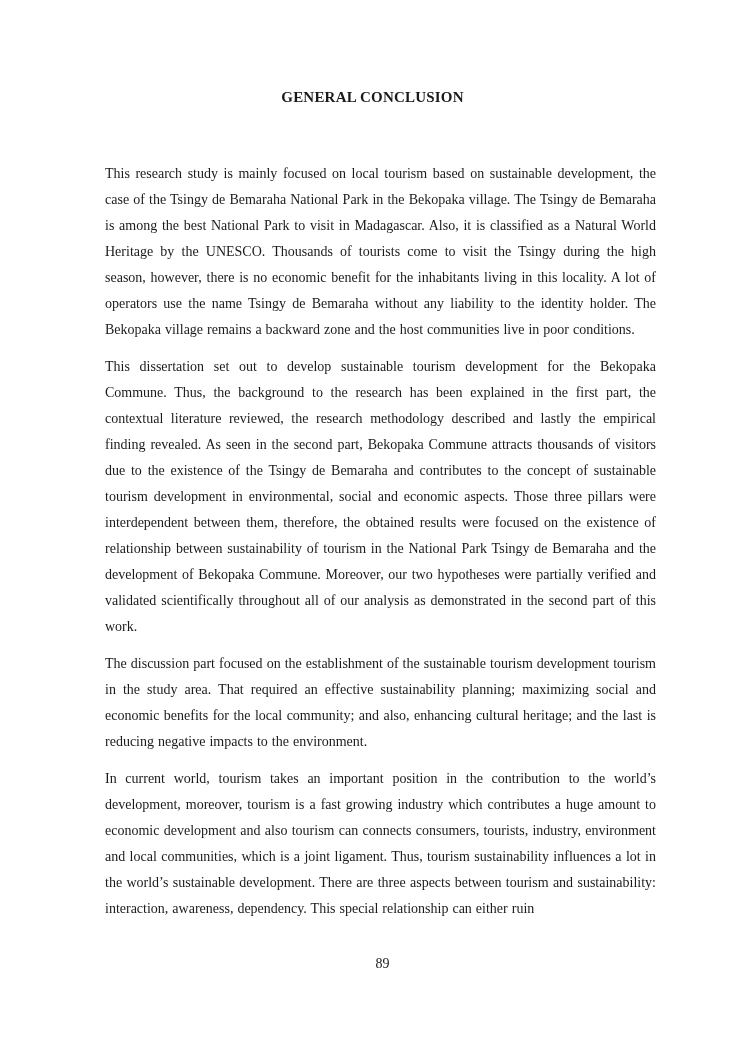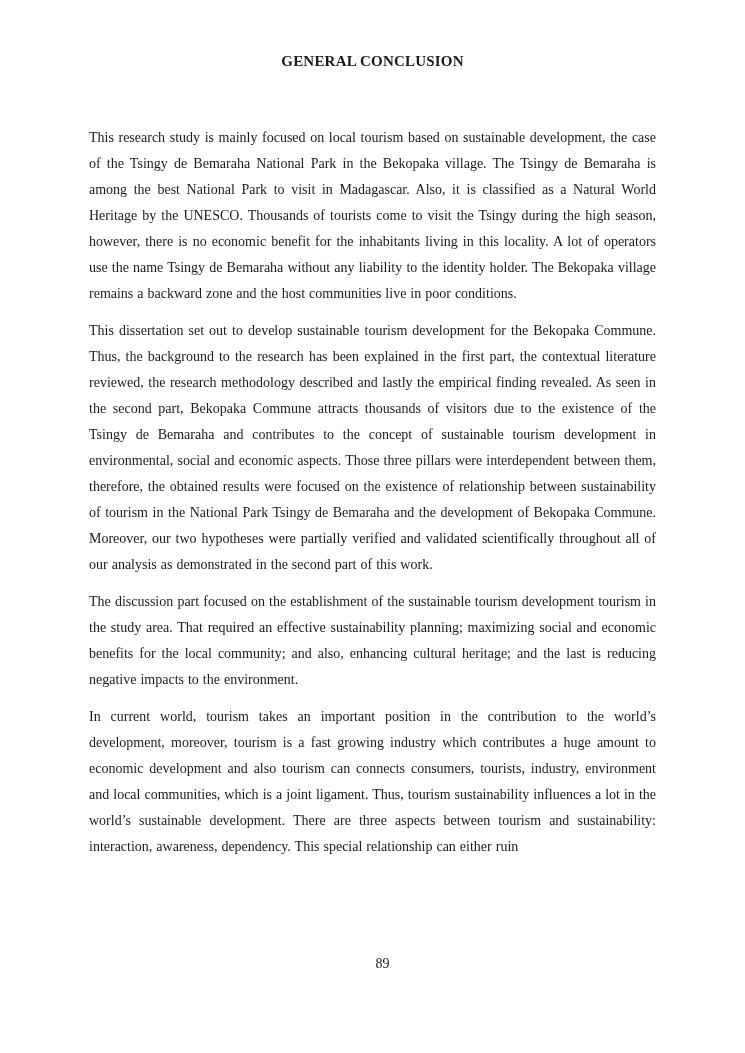--- a/index.html
+++ b/index.html
@@ -15,36 +15,36 @@
     color: #1a1a1a;
     overflow: hidden;
   }
   .page {
     position: absolute;
     top: 0;
     left: 0;
     width: 745px;
     height: 1053px;
     box-sizing: border-box;
-    padding: 52px 89px 0 89px;
+    padding: 88px 89px 0 89px;
     background: #ffffff;
   }
   .doc-title {
     font-size: 15px;
     font-weight: bold;
     text-align: center;
     letter-spacing: 0.2px;
     margin: 0 0 55px 0;
     line-height: 18px;
   }
   .doc-body p {
     font-size: 14px;
     line-height: 26px;
     text-align: justify;
-    margin: 0 0 11px 0;
+    margin: 0 0 11px 16px;
     word-spacing: 0.5px;
   }
   .page-number {
     position: absolute;
     top: 954px;
     left: 10px;
     width: 745px;
     text-align: center;
     font-size: 14px;
     line-height: 20px;

